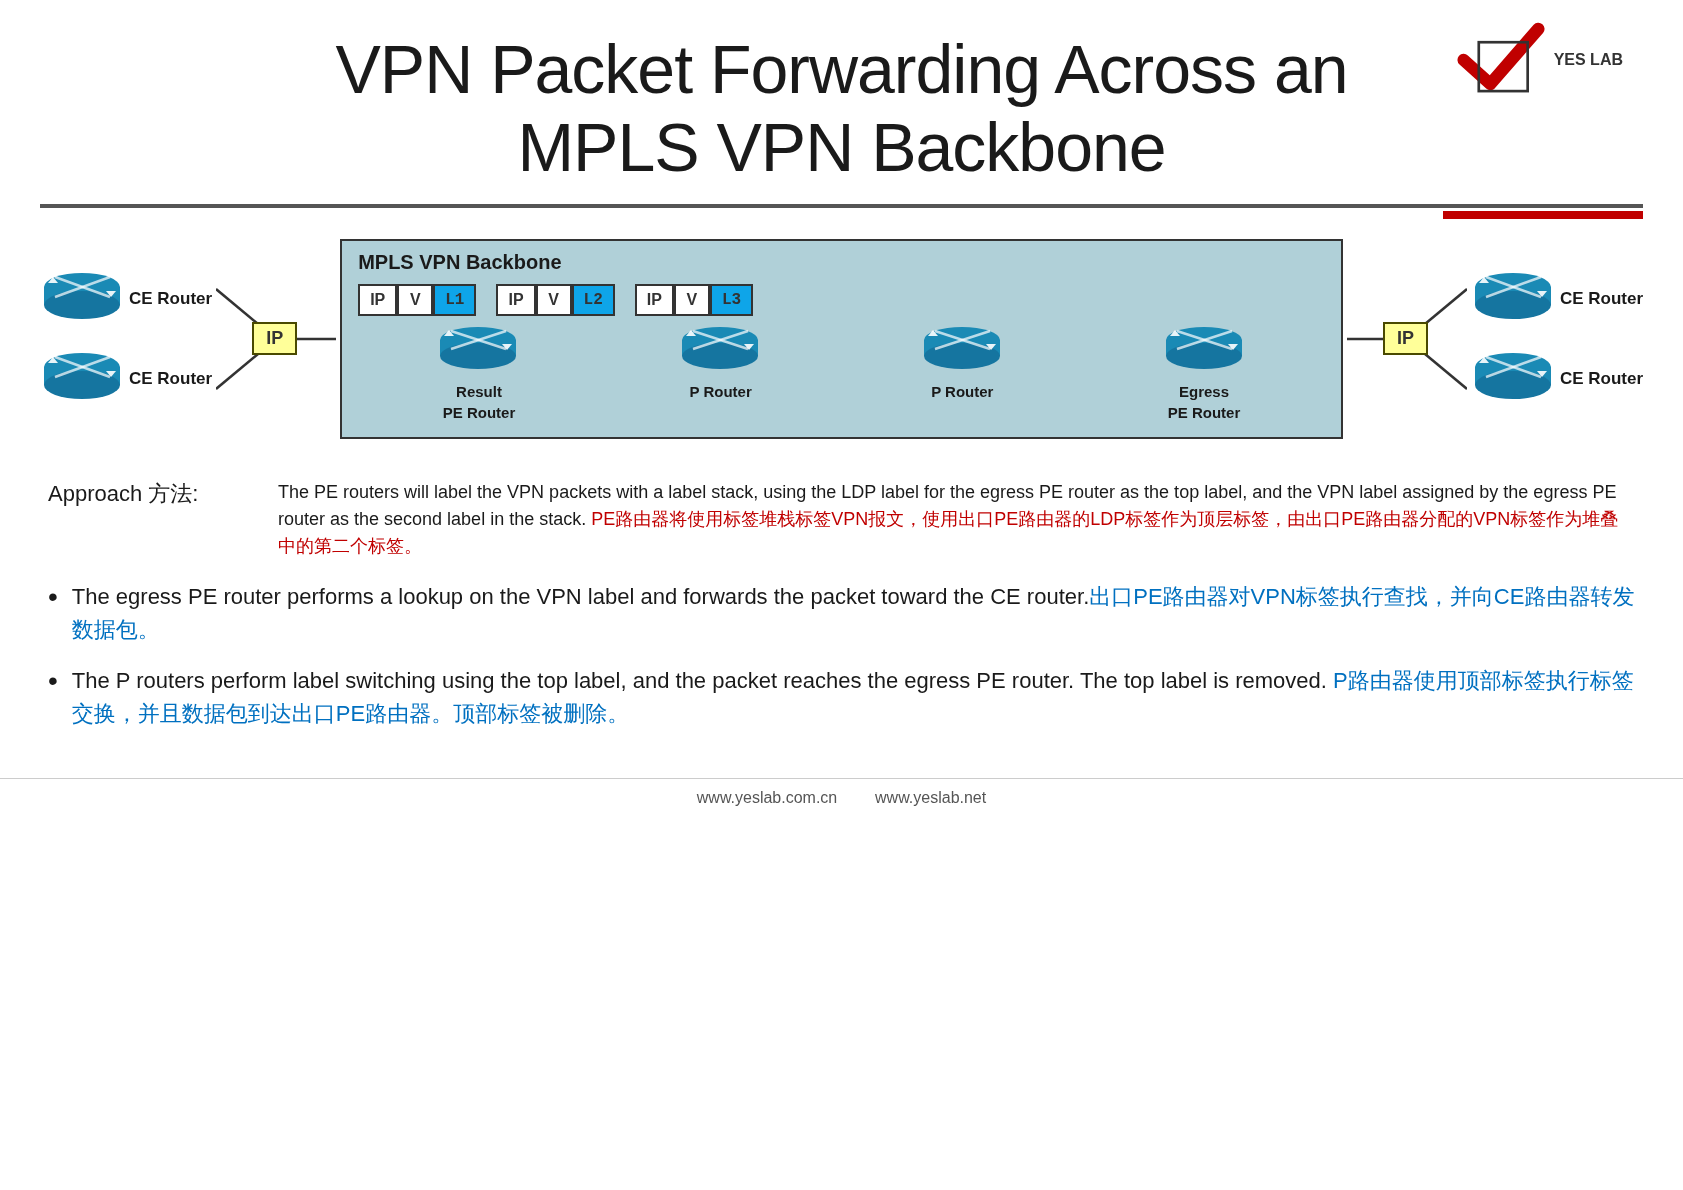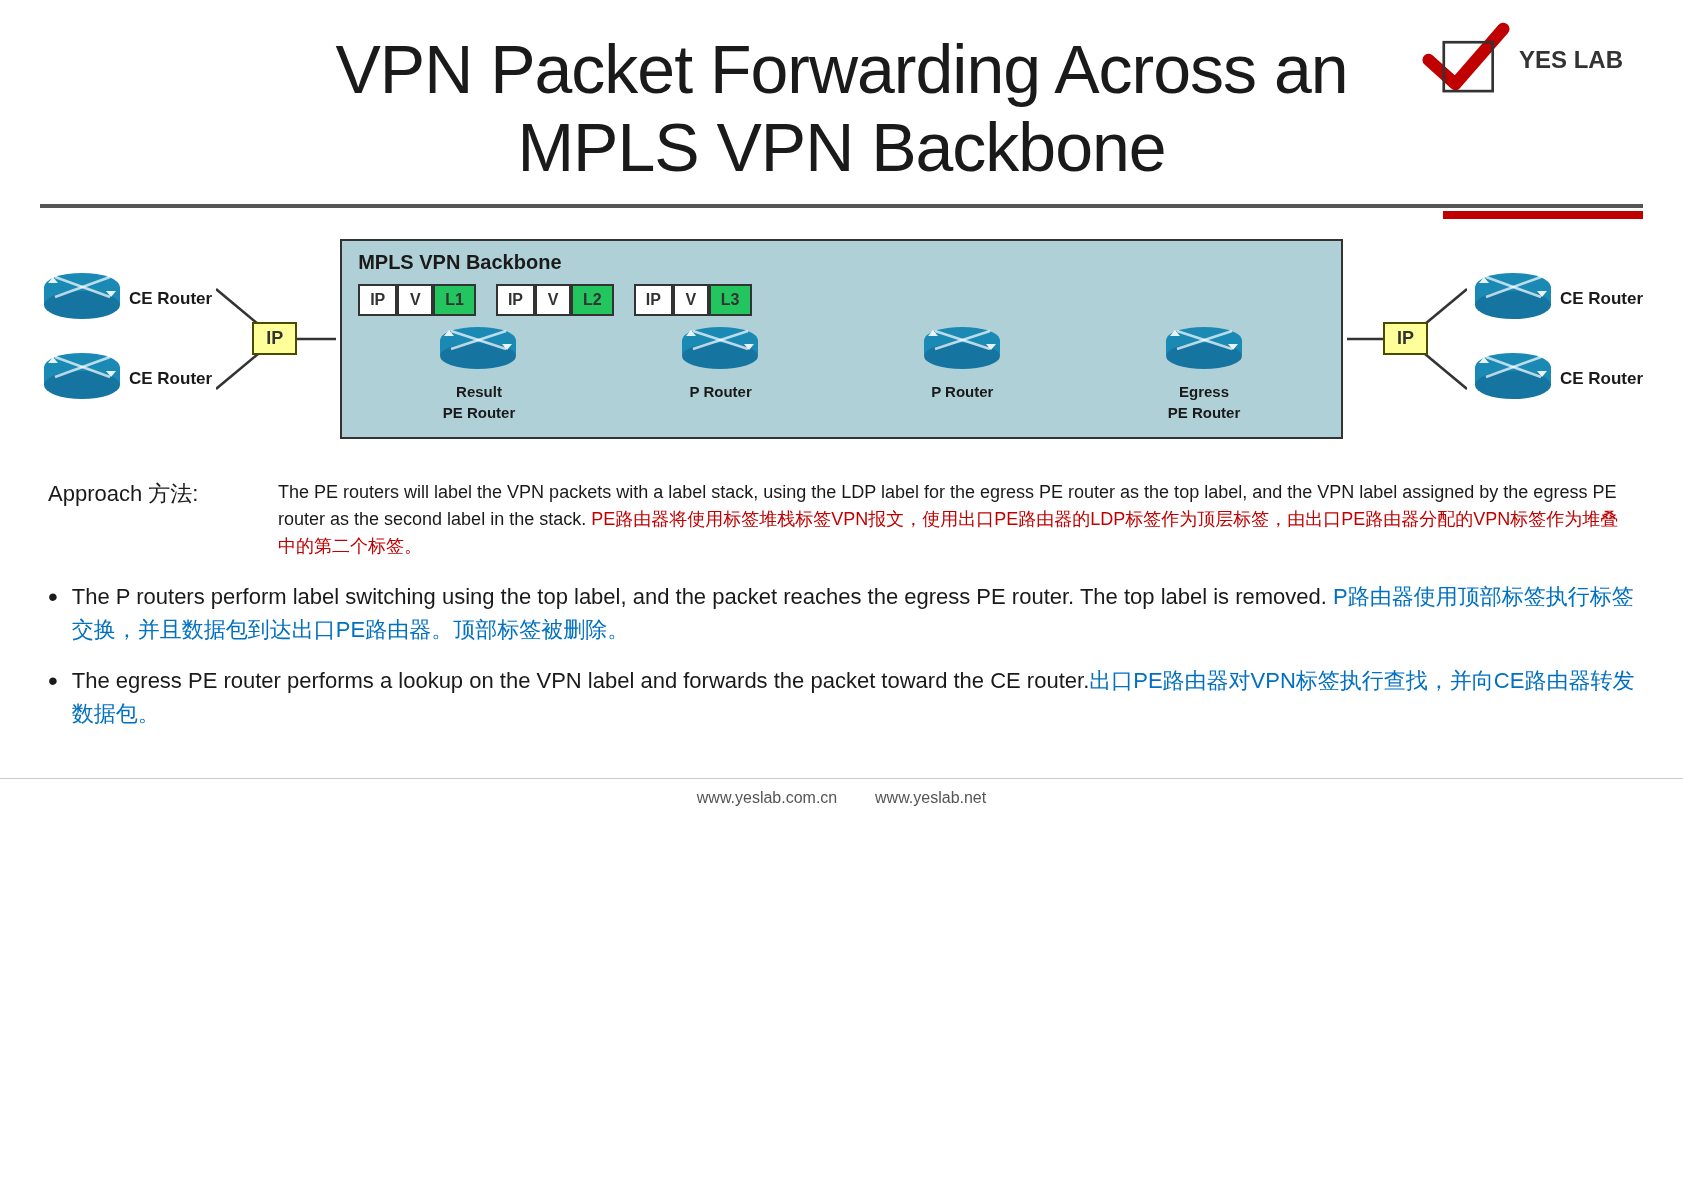--- a/index.html
+++ b/index.html
@@ -31,21 +31,21 @@
       right: 60px;
       display: flex;
       align-items: center;
       gap: 8px;
     }
     .yes-lab-checkmark {
       width: 90px;
       height: 80px;
     }
     .yes-lab-text {
-      font-size: 24px;
+      font-size: 16px;
       font-weight: bold;
       color: #333;
     }
 
     
     .divider-container {
       margin: 8px 0 0 0;
       padding: 0 40px;
     }
     .divider-top {
@@ -103,22 +103,23 @@
       border: 2px solid #333;
       background: #fff;
       padding: 5px 10px;
       font-size: 16px;
       font-weight: bold;
       color: #333;
       min-width: 36px;
       text-align: center;
     }
     .packet-cell.label-cell {
-      background: #22c55e;
+      background: #0ea5e9;
       min-width: 42px;
+      font-family: Liberation Mono, monospace;
     }
 
     
     .backbone-routers {
       display: flex;
       align-items: flex-start;
       justify-content: space-around;
       margin-top: 8px;
     }
     .backbone-router-group {
@@ -425,26 +426,26 @@
     <div class="approach-text">
       <span>The PE routers will label the VPN packets with a label stack, using the LDP label for the egress PE router as the top label, and the VPN label assigned by the egress PE router as the second label in the stack.</span>
       <span class="chinese-red">PE路由器将使用标签堆栈标签VPN报文，使用出口PE路由器的LDP标签作为顶层标签，由出口PE路由器分配的VPN标签作为堆叠中的第二个标签。</span>
     </div>
   </div>
 
   <div style="display:flex; gap:30px; margin-bottom:10px;">
     <ul class="bullet-list">
       <li>
         <span>
-          <span>The P routers perform label switching using the top label, and the packet reaches the egress PE router. The top label is removed. </span><span class="chinese-blue">P路由器使用顶部标签执行标签交换，并且数据包到达出口PE路由器。顶部标签被删除。</span>
+          <span>The egress PE router performs a lookup on the VPN label and forwards the packet toward the CE router.</span><span class="chinese-blue">出口PE路由器对VPN标签执行查找，并向CE路由器转发数据包。</span>
         </span>
       </li>
       <li>
         <span>
-          <span>The egress PE router performs a lookup on the VPN label and forwards the packet toward the CE router.</span><span class="chinese-blue">出口PE路由器对VPN标签执行查找，并向CE路由器转发数据包。</span>
+          <span>The P routers perform label switching using the top label, and the packet reaches the egress PE router. The top label is removed. </span><span class="chinese-blue">P路由器使用顶部标签执行标签交换，并且数据包到达出口PE路由器。顶部标签被删除。</span>
         </span>
       </li>
     </ul>
   </div>
 
 </div>
 
 <div class="footer">
   <a href="#">www.yeslab.com.cn</a>
   &nbsp;&nbsp;

